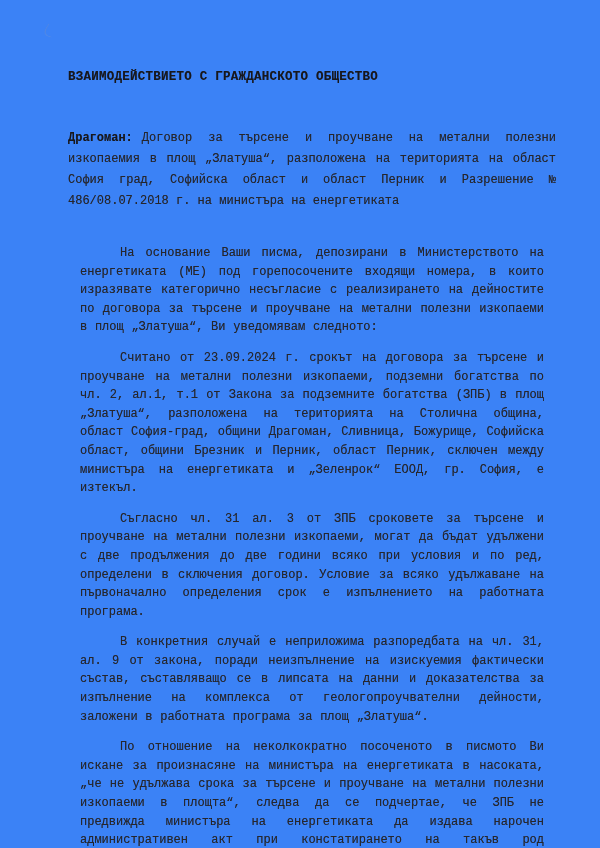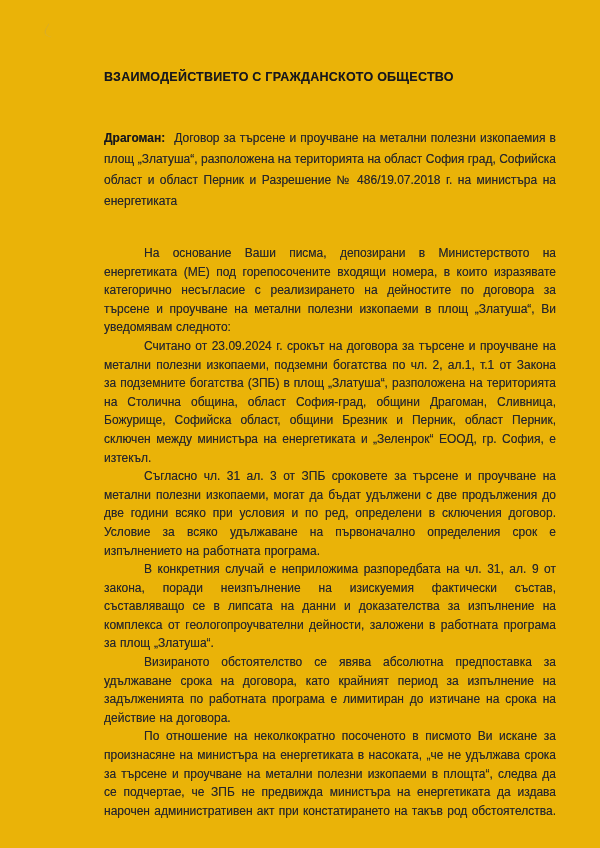--- a/index.html
+++ b/index.html
@@ -5,25 +5,25 @@
   html, body {
     margin: 0;
     padding: 0;
     background: #e8e8e8;
   }
   .page {
     position: relative;
     width: 600px;
     height: 848px;
     margin: 0 auto;
-    background: #eab308;
+    background: #3b82f6;
     box-sizing: border-box;
-    padding: 70px 44px 0 104px;
+    padding: 70px 44px 0 68px;
     overflow: hidden;
-    font-family: Liberation Sans, sans-serif;
+    font-family: Liberation Mono, monospace;
     color: #26262c;
     text-shadow: 0 0 0.5px rgba(38,38,48,0.55);
   }
   
   .scan-artifact {
     position: absolute;
     left: 45px;
     top: 24px;
     width: 9px;
     height: 12px;
@@ -55,44 +55,43 @@
   .salutation {
     margin: 0 0 22px 40px;
     font-size: 12.3px;
     font-weight: bold;
     letter-spacing: 0.2px;
     color: #17171c;
     line-height: 15px;
   }
   .body-paragraphs { margin: 0; }
   .para {
-    margin: 0;
+    margin: 12px;
     font-size: 12px;
     line-height: 18.6px;
     text-align: justify;
     text-indent: 40px;
     word-spacing: 0.5px;
   }
   
   .para:last-child { text-align-last: justify; }
 </style>
 </head>
 <body>
 
 <div class="page">
 
   <div class="scan-artifact"></div>
 
   <h1 class="doc-title">ВЗАИМОДЕЙСТВИЕТО С ГРАЖДАНСКОТО ОБЩЕСТВО</h1>
 
-  <p class="subject"><span class="subject-label">Драгоман:</span><span>Договор за търсене и проучване на метални полезни изкопаемия в площ „Златуша“, разположена на територията на област София град, Софийска област и област Перник и Разрешение № 486/19.07.2018 г. на министъра на енергетиката</span></p>
+  <p class="subject"><span class="subject-label">Драгоман:</span><span>Договор за търсене и проучване на метални полезни изкопаемия в площ „Златуша“, разположена на територията на област София град, Софийска област и област Перник и Разрешение № 486/08.07.2018 г. на министъра на енергетиката</span></p>
 
 
   <div class="body-paragraphs">
       <p class="para">На основание Ваши писма, депозирани в Министерството на енергетиката (МЕ) под горепосочените входящи номера, в които изразявате категорично несъгласие с реализирането на дейностите по договора за търсене и проучване на метални полезни изкопаеми в площ „Златуша“, Ви уведомявам следното:</p>
       <p class="para">Считано от 23.09.2024 г. срокът на договора за търсене и проучване на метални полезни изкопаеми, подземни богатства по чл. 2, ал.1, т.1 от Закона за подземните богатства (ЗПБ) в площ „Златуша“, разположена на територията на Столична община, област София-град, общини Драгоман, Сливница, Божурище, Софийска област, общини Брезник и Перник, област Перник, сключен между министъра на енергетиката и „Зеленрок“ ЕООД, гр. София, е изтекъл.</p>
       <p class="para">Съгласно чл. 31 ал. 3 от ЗПБ сроковете за търсене и проучване на метални полезни изкопаеми, могат да бъдат удължени с две продължения до две години всяко при условия и по ред, определени в сключения договор. Условие за всяко удължаване на първоначално определения срок е изпълнението на работната програма.</p>
       <p class="para">В конкретния случай е неприложима разпоредбата на чл. 31, ал. 9 от закона, поради неизпълнение на изискуемия фактически състав, съставляващо се в липсата на данни и доказателства за изпълнение на комплекса от геологопроучвателни дейности, заложени в работната програма за площ „Златуша“.</p>
-      <p class="para">Визираното обстоятелство се явява абсолютна предпоставка за удължаване срока на договора, като крайният период за изпълнение на задълженията по работната програма е лимитиран до изтичане на срока на действие на договора.</p>
       <p class="para">По отношение на неколкократно посоченото в писмото Ви искане за произнасяне на министъра на енергетиката в насоката, „че не удължава срока за търсене и проучване на метални полезни изкопаеми в площта“, следва да се подчертае, че ЗПБ не предвижда министъра на енергетиката да издава нарочен административен акт при констатирането на такъв род обстоятелства.</p>
     </div>
 
 </div>
 
 </body></html>

